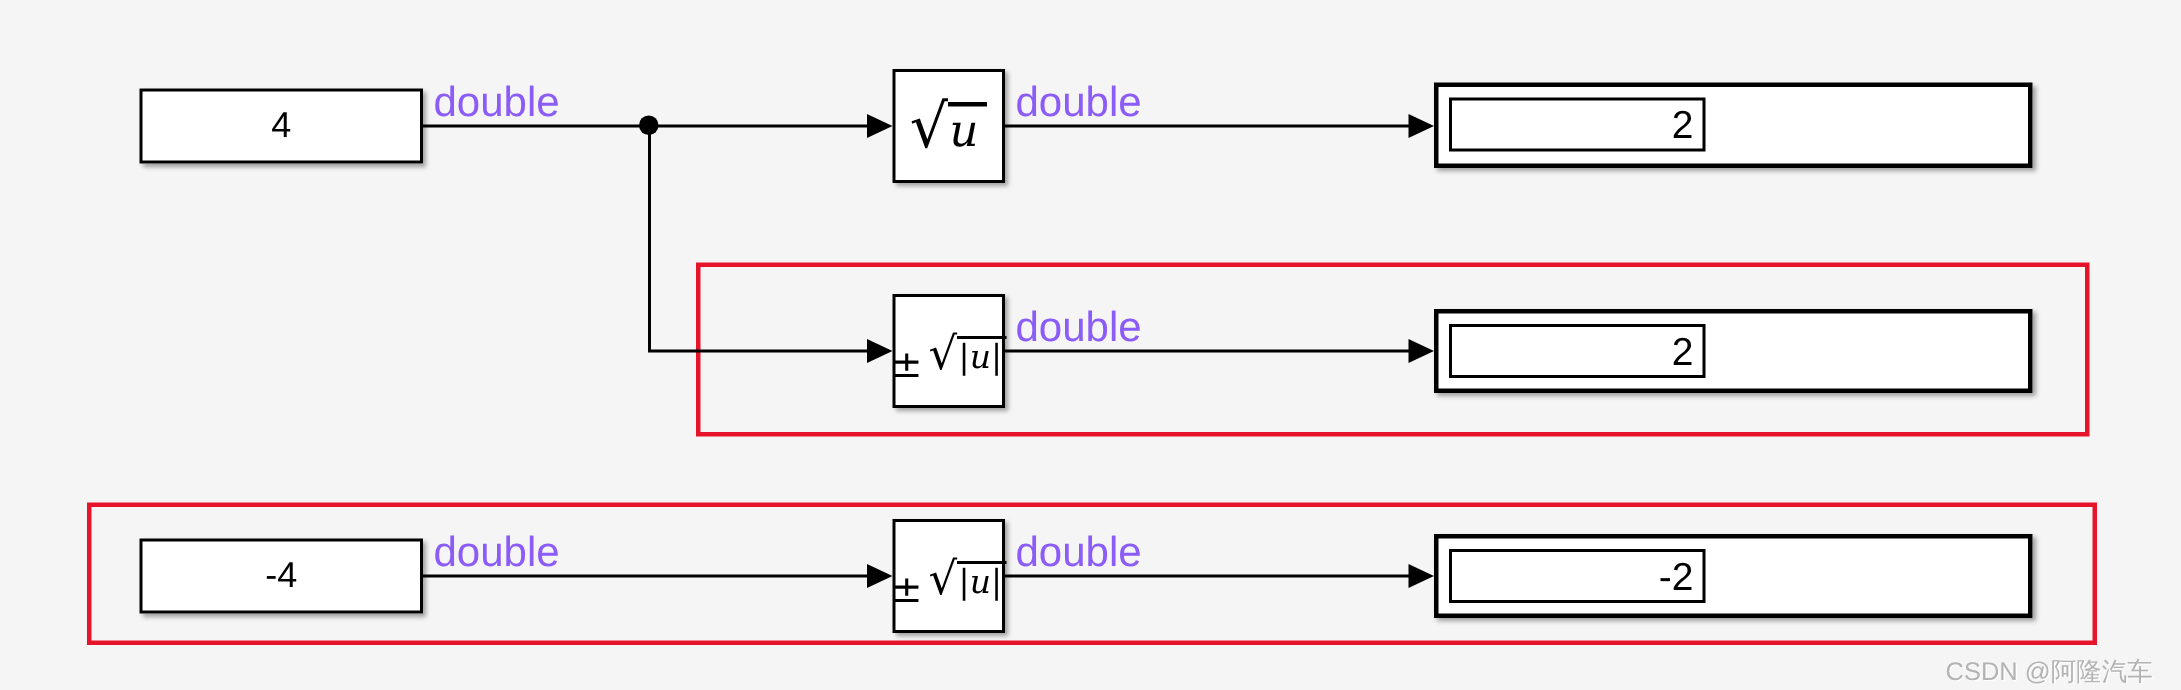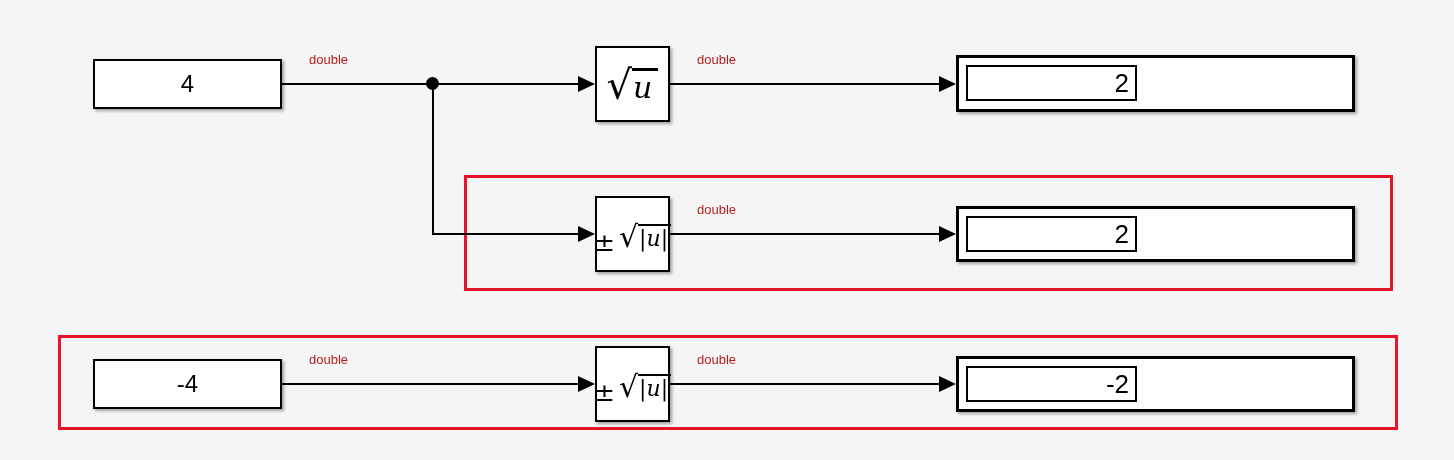--- a/index.html
+++ b/index.html
@@ -62,21 +62,21 @@
     border-top:8px solid transparent;
     border-bottom:8px solid transparent;
     border-left:17px solid #000;
   }
   .dot{
     position:absolute;width:13px;height:13px;border-radius:50%;
     background:#000;
   }
   
   .sig-label{
-    position:absolute;font-size:13px;color:#b91c1c;white-space:nowrap;margin-left:20px;
+    position:absolute;font-size:28px;color:#8b5cf6;white-space:nowrap;
   }
   
   .annot{
     position:absolute;border:3px solid #e6142b;box-sizing:border-box;
     background:transparent;
   }
   
   .watermark{
     position:absolute;left:1297px;top:436px;
     font-size:17px;color:#b3b3b3;white-space:nowrap;
@@ -152,14 +152,15 @@
   </div>
 
   <div class="sig-label" style="left:677px;top:352px;">double</div>
   <div class="wire wire-h" style="left:670px;top:383px;width:270px;"></div>
   <div class="arrow" style="left:939px;top:376px;"></div>
 
   <div class="disp-blk" style="left:956px;top:356px;height:56px;">
     <div class="disp-field">-2</div>
   </div>
 
+  <div class="watermark">CSDN @阿隆汽车</div>
 
 </div>
 
 </body></html>

